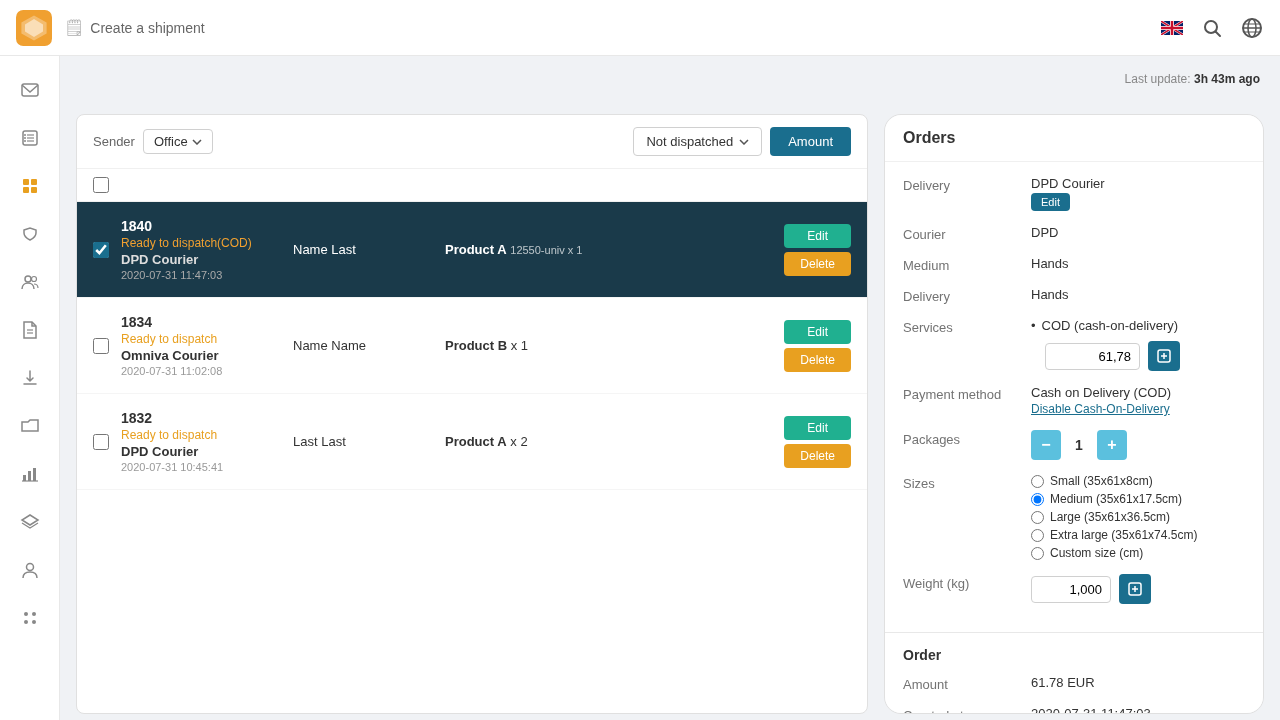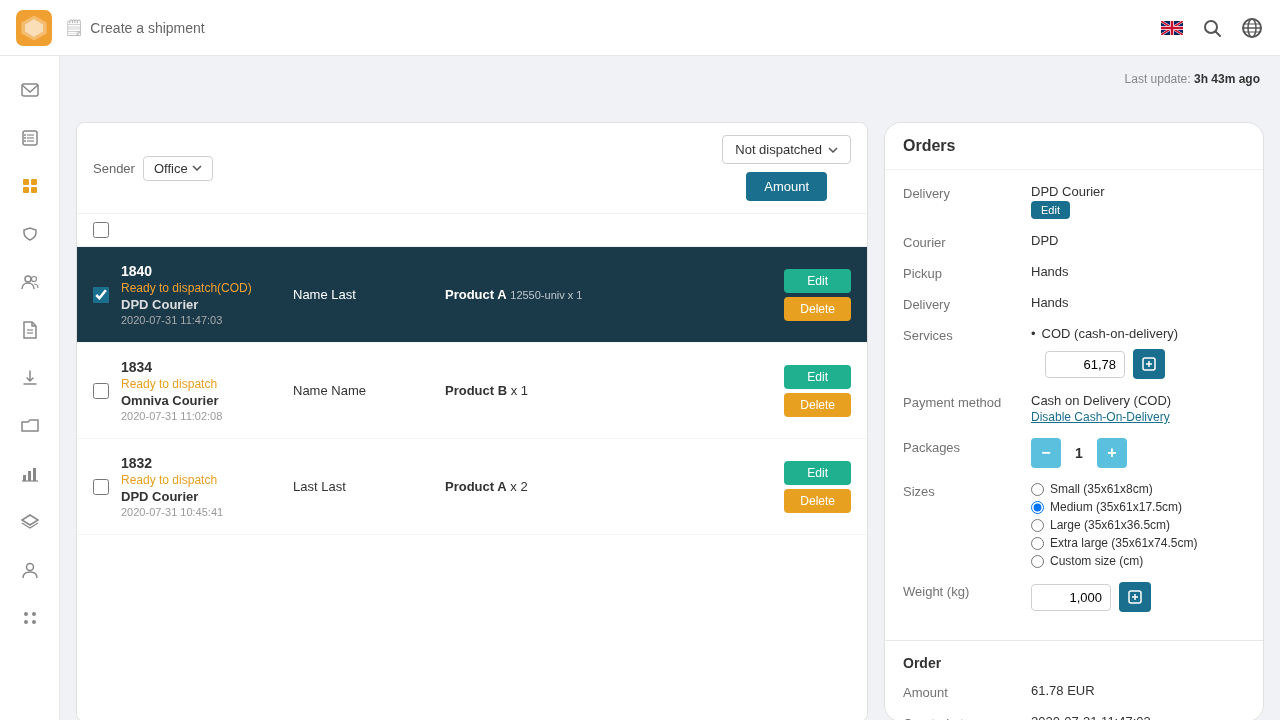--- a/index.html
+++ b/index.html
@@ -29,42 +29,42 @@
     .sidebar-item {
       width: 44px; height: 44px; display: flex; align-items: center; justify-content: center;
       border-radius: 8px; cursor: pointer; color: #888; font-size: 18px;
     }
     .sidebar-item.active { color: #e8a020; }
 
     
     .main-content { margin-left: 60px; padding: 16px; flex: 1; display: flex; flex-direction: column; }
 
     
-    .last-update { text-align: right; font-size: 12px; color: #888; margin-bottom: 8px; padding-right: 4px; }
+    .last-update { text-align: right; font-size: 12px; color: #888; margin-bottom: 0; padding-right: 4px; }
     .last-update strong { color: #333; }
 
     
     .content-area { display: flex; gap: 16px; margin-top: 28px; }
 
     
     .left-panel { flex: 1; background: #fff; border-radius: 8px; border: 1px solid #e0e0e0; overflow: hidden; }
 
     
     .toolbar {
       display: flex; align-items: center; justify-content: space-between;
       padding: 12px 16px; border-bottom: 1px solid #f0f0f0;
     }
     .toolbar-left { display: flex; align-items: center; gap: 8px; }
     .sender-label { font-size: 13px; color: #666; }
     .office-dropdown {
       display: flex; align-items: center; gap: 4px;
       border: 1px solid #d0d0d0; border-radius: 4px; padding: 4px 10px;
       cursor: pointer; font-size: 13px; background: #fff;
     }
-    .toolbar-right { display: flex; align-items: center; gap: 8px; flex-direction: column; }
+    .toolbar-right { display: flex; align-items: center; gap: 8px; }
     .not-dispatched-dropdown {
       display: flex; align-items: center; gap: 6px;
       border: 1px solid #d0d0d0; border-radius: 4px; padding: 6px 12px;
       cursor: pointer; font-size: 13px; background: #fff;
     }
     .update-btn {
       background: #1a6e8e; color: #fff; border: none; border-radius: 4px;
       padding: 7px 18px; font-size: 13px; cursor: pointer; font-weight: 500;
     }
 
@@ -113,21 +113,21 @@
     .info-value { flex: 1; font-size: 13px; color: #333; }
     .edit-small-btn {
       background: #1a6e8e; color: #fff; border: none; border-radius: 4px;
       padding: 3px 10px; font-size: 11px; cursor: pointer; margin-top: 2px; display: inline-block;
     }
     .service-item { display: flex; align-items: center; gap: 6px; margin-bottom: 8px; }
     .bullet { color: #333; }
     .cod-row { display: flex; align-items: center; gap: 8px; margin-top: 4px; margin-left: 14px; }
     .cod-input {
       border: 1px solid #d0d0d0; border-radius: 4px; padding: 5px 8px;
-      font-size: 13px; width: 80px; text-align: right;
+      font-size: 13px; width: 95px; text-align: right;
     }
     .cod-calc-btn {
       background: #1a6e8e; color: #fff; border: none; border-radius: 4px;
       width: 32px; height: 30px; cursor: pointer; font-size: 14px; display: flex; align-items: center; justify-content: center;
     }
     .disable-link { color: #1a6e8e; font-size: 12px; cursor: pointer; text-decoration: underline; display: block; margin-top: 2px; }
 
     .packages-ctrl { display: flex; align-items: center; gap: 8px; }
     .pkg-btn {
       width: 30px; height: 30px; border-radius: 4px; border: none; cursor: pointer;
@@ -406,21 +406,21 @@
               <button class="edit-small-btn">Edit</button>
             </div>
           </div>
 
           <div class="info-row">
             <div class="info-label">Courier</div>
             <div class="info-value">DPD</div>
           </div>
 
           <div class="info-row">
-            <div class="info-label">Pickup</div>
+            <div class="info-label">Medium</div>
             <div class="info-value">Hands</div>
           </div>
 
           <div class="info-row">
             <div class="info-label">Delivery</div>
             <div class="info-value">Hands</div>
           </div>
 
           <div class="info-row">
             <div class="info-label">Services</div>

